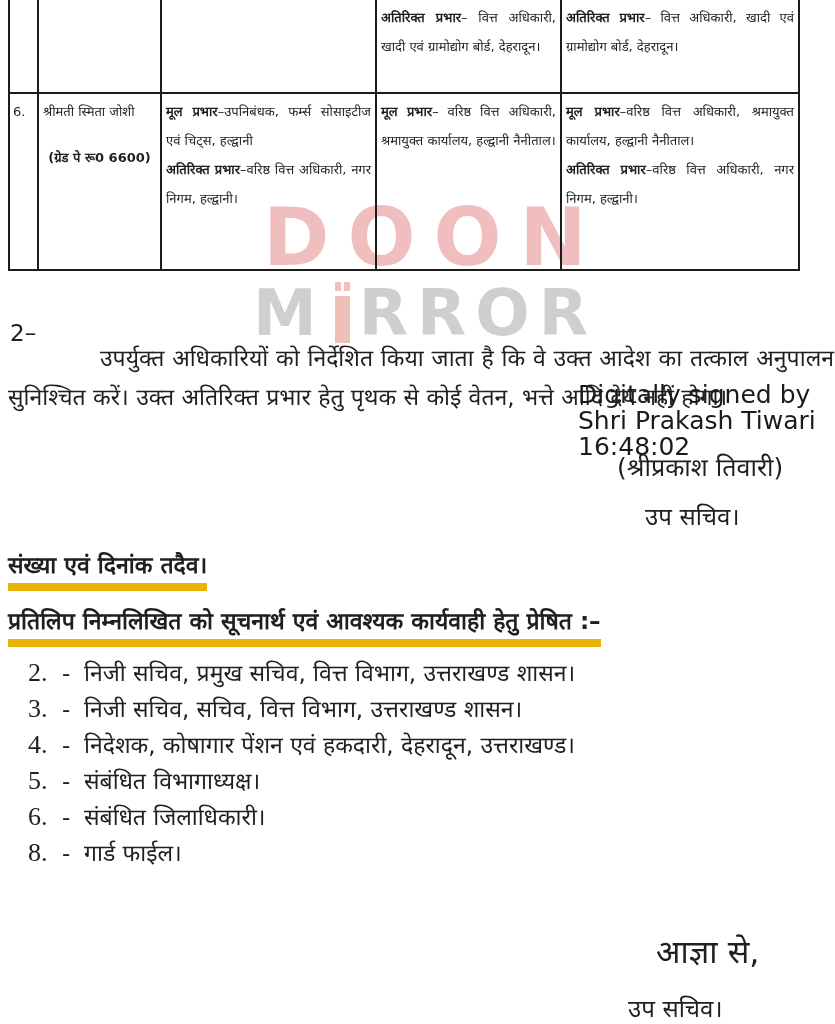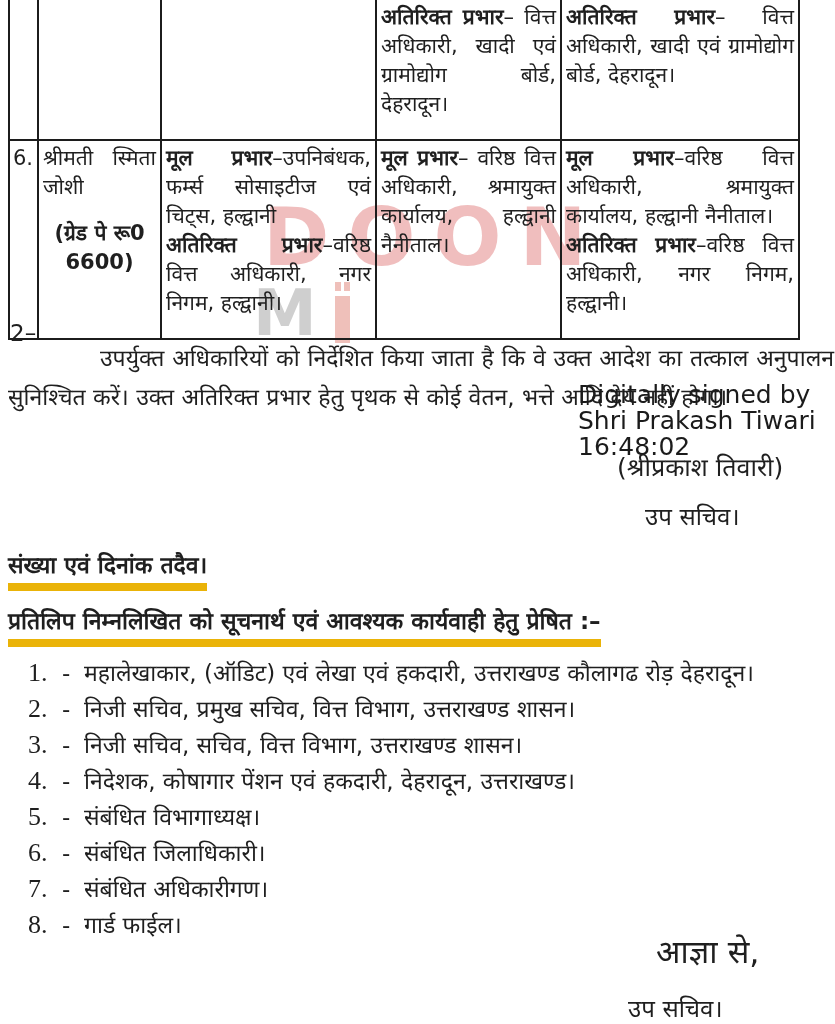--- a/index.html
+++ b/index.html
@@ -11,21 +11,21 @@
   .wm{position:absolute; z-index:0; pointer-events:none; line-height:1; font-weight:bold; white-space:nowrap;}
   .wm-doon{left:263px; top:198px; font-size:80px; letter-spacing:18px; color:rgba(226,125,125,0.50);}
   .wm-mirror{left:253px; top:281px; font-size:64px; letter-spacing:9px; color:rgba(148,148,148,0.45); display:flex; align-items:flex-end;}
   .wm-ibar{display:inline-block; width:15px; height:47px; margin:0 9px 2px 9px; background:rgba(226,140,130,0.55); position:relative;}
   .wm-ibar::before{content:""; position:absolute; top:-14px; left:0; width:6px; height:9px; background:rgba(226,140,130,0.55);}
   .wm-ibar::after{content:""; position:absolute; top:-14px; right:0; width:6px; height:9px; background:rgba(226,140,130,0.55);}
   
   .layer{position:absolute; inset:0; z-index:1;}
   
   table.doc-table{position:absolute; left:8px; top:0; border-collapse:collapse; table-layout:fixed; width:790px; background:transparent;}
-  table.doc-table td{border:2px solid #1c1c1c; vertical-align:top; padding:3px 4px 20px 4px; font-size:21px; line-height:29px; text-align:justify; overflow:hidden;}
+  table.doc-table td{border:2px solid #1c1c1c; vertical-align:top; padding:3px 4px 1px 4px; font-size:13px; line-height:29px; text-align:justify; overflow:hidden;}
   tr.partial-row td{border-top:none; height:88px;}
   tr.main-row td{height:171px;}
   .cell-seg{text-align:justify;}
   .serial-cell{text-align:left !important; padding-left:3px !important;}
   .name-just{text-align:justify;}
   .grade{font-weight:bold; text-align:center; margin-top:17px;}
   b{font-weight:bold;}
   
   .para2{position:absolute; left:8px; top:316px; width:826px; font-size:23px; line-height:39px; text-align:justify; text-indent:92px;}
   .para2-num{position:absolute; left:10px; top:320px; font-size:23px;}
@@ -48,20 +48,21 @@
 </style>
 </head>
 <body>
 
 <div class="page">
 
   <div class="wm wm-doon">DOON</div>
   <div class="wm wm-mirror">
     <span>M</span>
     <span class="wm-ibar"></span>
+    <span>RROR</span>
   </div>
 
   <div class="layer">
 
     <table class="doc-table">
       <colgroup>
         <col style="width:29px">
           <col style="width:123px">
           <col style="width:215px">
           <col style="width:185px">
@@ -108,27 +109,25 @@
       <div>Shri Prakash Tiwari</div>
       <div>16:48:02</div>
     </div>
     <div class="sig-hindi">(श्रीप्रकाश तिवारी)</div>
     <div class="up-sachiv-1">उप सचिव।</div>
 
     <div class="heading h-sankhya">संख्या एवं दिनांक तदैव।</div>
     <div class="heading h-pratilip">प्रतिलिप निम्नलिखित को सूचनार्थ एवं आवश्यक कार्यवाही हेतु प्रेषित :–</div>
 
     <div class="copy-list">
-      <div class="copy-item"><span class="copy-num">1.</span><span class="copy-dash">-</span><span>महालेखाकार, (ऑडिट) एवं लेखा एवं हकदारी, उत्तराखण्ड कौलागढ रोड़ देहरादून।</span></div>
       <div class="copy-item"><span class="copy-num">2.</span><span class="copy-dash">-</span><span>निजी सचिव, प्रमुख सचिव, वित्त विभाग, उत्तराखण्ड शासन।</span></div>
       <div class="copy-item"><span class="copy-num">3.</span><span class="copy-dash">-</span><span>निजी सचिव, सचिव, वित्त विभाग, उत्तराखण्ड शासन।</span></div>
       <div class="copy-item"><span class="copy-num">4.</span><span class="copy-dash">-</span><span>निदेशक, कोषागार पेंशन एवं हकदारी, देहरादून, उत्तराखण्ड।</span></div>
       <div class="copy-item"><span class="copy-num">5.</span><span class="copy-dash">-</span><span>संबंधित विभागाध्यक्ष।</span></div>
       <div class="copy-item"><span class="copy-num">6.</span><span class="copy-dash">-</span><span>संबंधित जिलाधिकारी।</span></div>
-      <div class="copy-item"><span class="copy-num">7.</span><span class="copy-dash">-</span><span>संबंधित अधिकारीगण।</span></div>
       <div class="copy-item"><span class="copy-num">8.</span><span class="copy-dash">-</span><span>गार्ड फाईल।</span></div>
     </div>
 
     <div class="by-order">आज्ञा से,</div>
     <div class="up-sachiv-2">उप सचिव।</div>
 
   </div>
 </div>
 
 </body></html>

